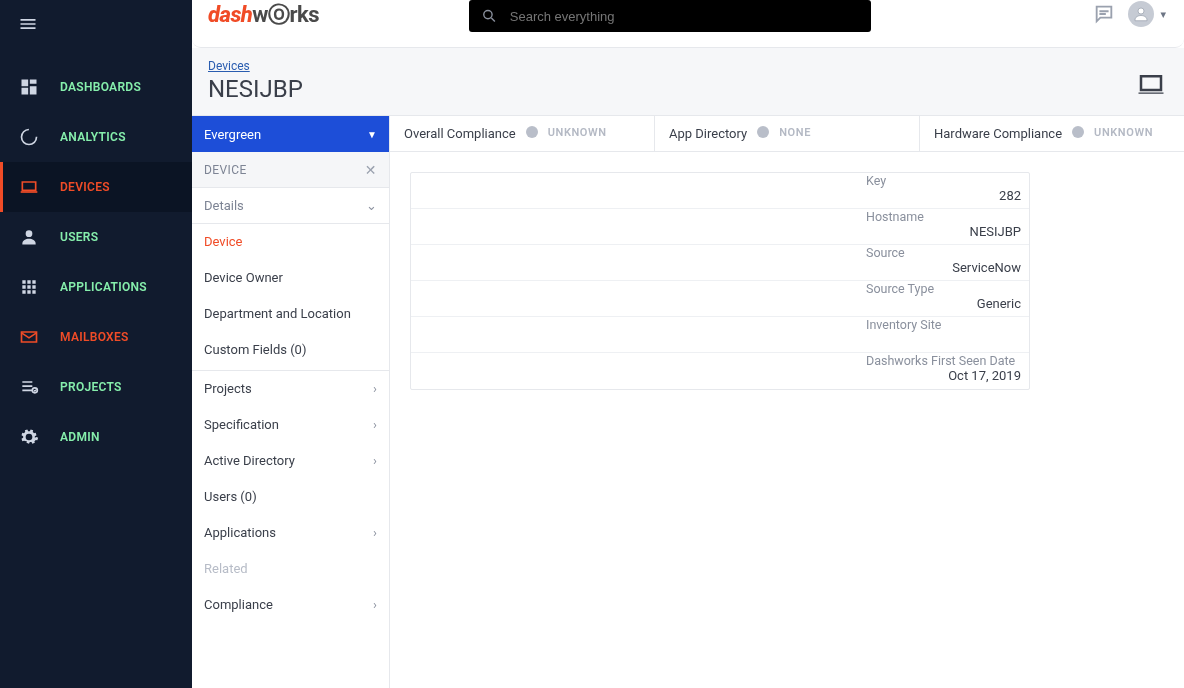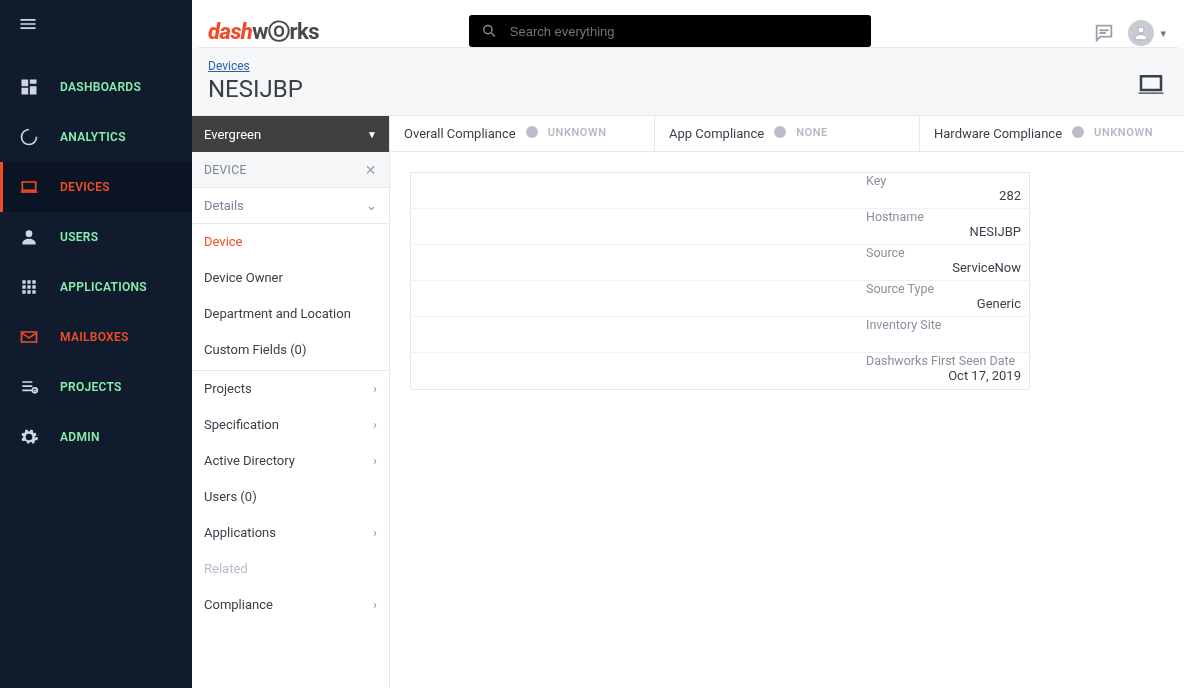--- a/index.html
+++ b/index.html
@@ -16,21 +16,21 @@
   .nav-item .icon svg { width: 20px; height: 20px; fill: #cfd6e3; }
   .nav-item.active { background: #0b1424; color: #f04c27; border-left: 3px solid #f04c27; padding-left: 15px; }
   .nav-item.active .icon svg { fill: #f04c27; stroke: #f04c27; }
   .nav-item.orange { color: #f04c27; }
   .nav-item.orange .icon svg { fill: #f04c27; stroke: #f04c27; }
 
   
   .maincol { flex: 1; display: flex; flex-direction: column; }
 
   
-  .topbar { height: 48px; display: flex; align-items: flex-end; padding: 0 18px 0 16px; gap: 10px; border-bottom: 1px solid #e6e8ec; border-radius: 9px; }
+  .topbar { height: 48px; display: flex; align-items: flex-start; padding: 0 18px 0 16px; gap: 10px; border-bottom: 1px solid #e6e8ec; border-radius: 9px; }
   .logo { font-size: 22px; font-weight: 700; color: #4a4a4a; letter-spacing: -0.5px; }
   .logo .dash { color: #f04c27; font-style: italic; font-weight: 800; }
   .logo .o { display:inline-block; position:relative; }
   .searchwrap { margin-left: 140px; width: 402px; height: 32px; background: #000000; border-radius: 3px; display: flex; align-items: center; padding: 0 12px; gap: 12px; }
   .searchwrap input { border: none; background: transparent; outline: none; font-size: 13px; color: #777; width: 100%; }
   .topbar .spacer { flex: 1; }
   .topicon { width: 28px; height: 28px; display:flex; align-items:center; justify-content:center; }
   .topicon svg { width: 22px; height: 22px; stroke:#9aa1ae; fill:none; }
   .avatar { width: 26px; height: 26px; background:#c6cbd4; border-radius:50%; display:flex; align-items:center; justify-content:center; }
   .avatar svg { width:18px; height:18px; fill:#fff; }
@@ -41,21 +41,21 @@
   .crumbzone .crumbs a { color:#2a5db0; font-size:12px; text-decoration:underline; }
   .crumbzone .title { font-size:24px; color:#3a3f4a; margin-top:2px; }
   .crumbzone .right { margin-left:auto; }
   .crumbzone .right svg { width:30px; height:30px; fill:#3a3f4a; }
 
   
   .content { display:flex; flex:1; overflow:hidden; }
 
   
   .subpanel { width:198px; border-right:1px solid #e6e8ec; display:flex; flex-direction:column; font-size:13px; }
-  .subpanel .evergreen { background:#404040; color:#fff; height:36px; display:flex; align-items:center; padding:0 12px; justify-content:space-between; font-size:13px; }
+  .subpanel .evergreen { background:#1d4ed8; color:#fff; height:36px; display:flex; align-items:center; padding:0 12px; justify-content:space-between; font-size:13px; }
   .subpanel .evergreen .tri { font-size:10px; }
   .subpanel .device-hdr { background:#f5f6f8; border-bottom:1px solid #e6e8ec; height:36px; display:flex; align-items:center; justify-content:space-between; padding:0 12px; color:#7d8494; font-size:12px; letter-spacing:0.4px; }
   .subpanel .device-hdr .x { color:#9aa1ae; font-size:14px; }
   .subpanel .row { height:36px; display:flex; align-items:center; justify-content:space-between; padding:0 12px; color:#3a3f4a; cursor:pointer; border-bottom:1px solid transparent;gap:12px; }
   .subpanel .row .chev { color:#8d93a1; }
   .subpanel .details { color:#7d8494; border-bottom:1px solid #e6e8ec; }
   .subpanel .sub { padding-left:12px; }
   .subpanel .sub.active { color:#f04c27; }
   .subpanel .sep { border-top:1px solid #e6e8ec; margin-top:2px; }
   .subpanel .disabled { color:#b7bcc7; }
@@ -265,21 +265,21 @@
       </div>
 
       <div class="rightarea">
         <div class="compliancebar">
           <div class="compcell">
             <span>Overall Compliance</span>
             <span class="dot"></span>
             <span class="status">UNKNOWN</span>
           </div>
           <div class="compcell">
-            <span>App Compliance</span>
+            <span>App Directory</span>
             <span class="dot"></span>
             <span class="status">NONE</span>
           </div>
           <div class="compcell">
             <span>Hardware Compliance</span>
             <span class="dot"></span>
             <span class="status">UNKNOWN</span>
           </div>
         </div>
 

